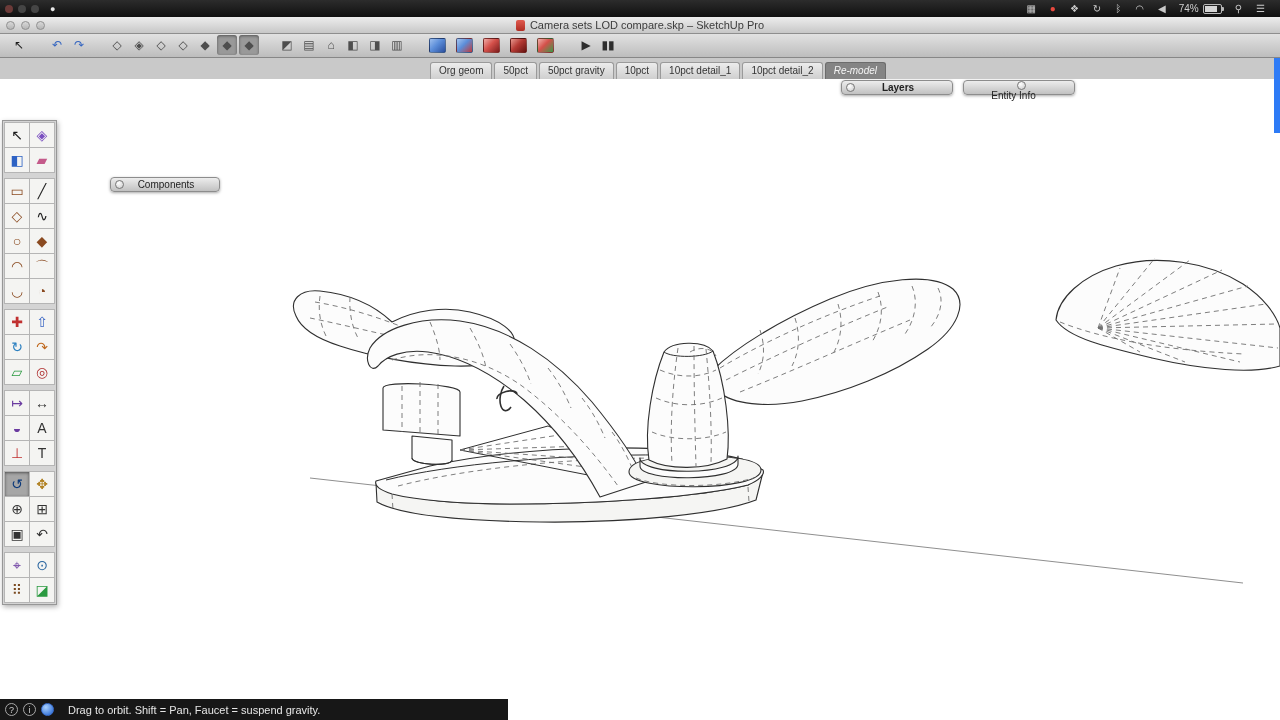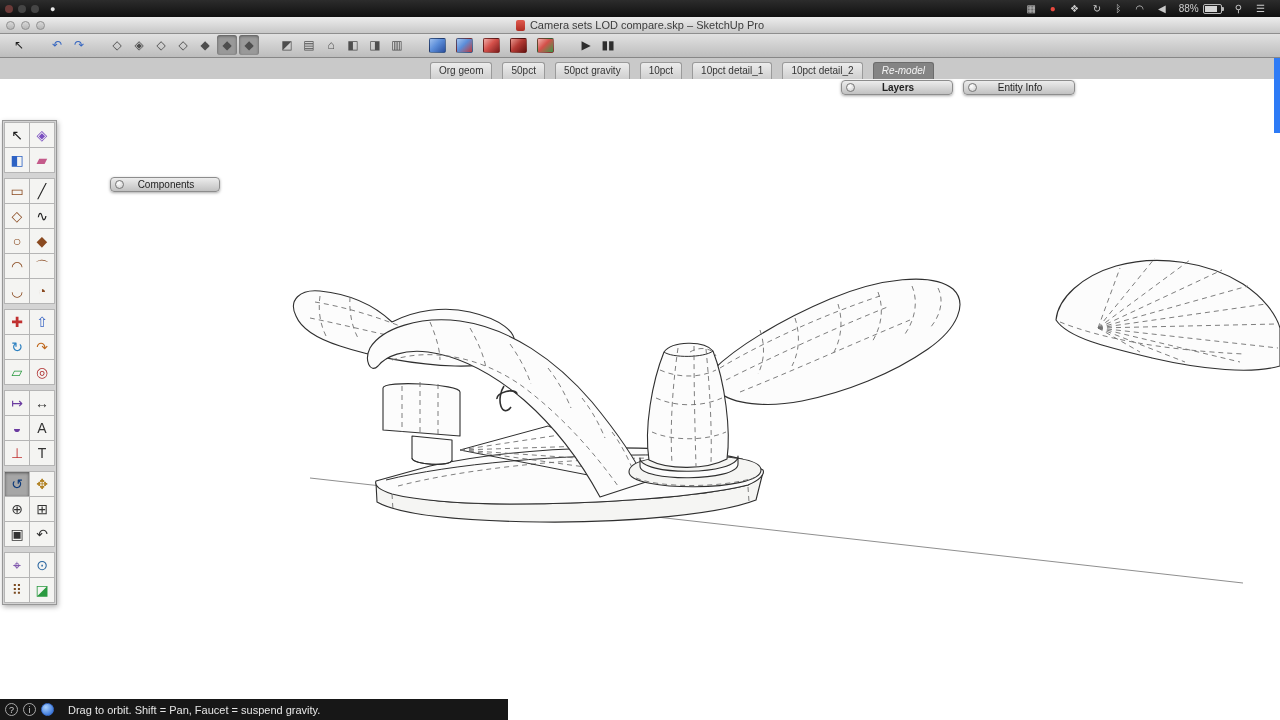--- a/index.html
+++ b/index.html
@@ -30,21 +30,21 @@
   
   .toolbar{position:absolute;top:33px;left:0;right:0;height:25px;background:linear-gradient(#e3e3e3,#bdbdbd);border-bottom:1px solid #878787;display:flex;align-items:center;padding-left:8px;box-sizing:border-box;z-index:48;}
   .tb-group{display:flex;align-items:center;margin-right:16px;}
   .tb-btn{width:20px;height:20px;display:flex;align-items:center;justify-content:center;font-size:12px;color:#4e4e4e;margin:0 1px;border-radius:3px;line-height:1;}
   .tb-btn.pressed{background:#999;box-shadow:inset 0 1px 3px rgba(0,0,0,.45);}
   .tb-btn.big{width:25px;height:22px;}
   .cube{display:block;width:17px;height:15px;border-radius:2px;border:1px solid rgba(0,0,0,.35);box-sizing:border-box;}
 
   
   .tabstrip{position:absolute;top:58px;left:0;right:0;height:21px;background:#c9c9c9;display:flex;align-items:flex-end;padding-left:430px;box-sizing:border-box;z-index:20;}
-  .tab{font-size:10px;color:#333;background:linear-gradient(#ececec,#cfcfcf);border:1px solid #9a9a9a;border-bottom:none;padding:2px 8px 3px;margin-right:10px;border-radius:3px 3px 0 0;white-space:nowrap;}
+  .tab{font-size:10px;color:#333;background:linear-gradient(#ececec,#cfcfcf);border:1px solid #9a9a9a;border-bottom:none;padding:2px 8px 3px;margin-right:2px;border-radius:3px 3px 0 0;white-space:nowrap;}
   .tab.active{background:#848484;color:#f4f4f4;border-color:#6c6c6c;font-style:italic;}
 
   
   .canvas{position:absolute;top:79px;left:0;width:1280px;height:620px;background:#fff;overflow:hidden;}
   .canvas svg{position:absolute;top:0;left:0;}
   .o{fill:#fcfcfc;stroke:#2f2f2f;stroke-width:1.1;stroke-linejoin:round;}
   .o2{fill:#f5f5f3;stroke:#2f2f2f;stroke-width:1.1;stroke-linejoin:round;}
   .ln{fill:none;stroke:#2f2f2f;stroke-width:1;}
   .thin{fill:none;stroke:#8f8f8f;stroke-width:1;}
   .d{fill:none;stroke:#6f6f6f;stroke-width:.9;stroke-dasharray:5 4;}
@@ -86,21 +86,21 @@
     <span class="apple-logo">●</span>
     <span class="mb-right">
         <span class="mb-icon">▦</span>
         <span class="mb-icon" style="color: rgb(232, 73, 62);">●</span>
         <span class="mb-icon">❖</span>
         <span class="mb-icon">↻</span>
         <span class="mb-icon">ᛒ</span>
         <span class="mb-icon">◠</span>
         <span class="mb-icon">◀</span>
         <span class="battery-wrap">
-          <span class="batt-pct">88%</span>
+          <span class="batt-pct">74%</span>
           <span class="batt-body">
             <span class="batt-fill"></span>
           </span>
         </span>
         <span class="mb-icon">⚲</span>
         <span class="mb-icon">☰</span>
       </span>
   </div>
 
   <div class="titlebar">
@@ -432,21 +432,21 @@
     </div>
 
     <div class="panel-header" style="left:110px;top:98px;width:110px;">
       <span class="ph-toggle"></span>
       <span class="ph-title">Components</span>
     </div>
     <div class="panel-header" style="left:841px;top:1px;font-weight:bold;">
       <span class="ph-toggle"></span>
       <span class="ph-title">Layers</span>
     </div>
-    <div class="panel-header" style="left:963px;top:1px;">
+    <div class="panel-header" style="left:963px;top:1px;flex-direction:column;">
       <span class="ph-toggle"></span>
       <span class="ph-title">Entity Info</span>
     </div>
   </div>
 
   <div class="blue-strip"></div>
 
   <div class="statusbar">
     <span style="display:flex;align-items:center">
         <span class="sb-icon">?</span>

